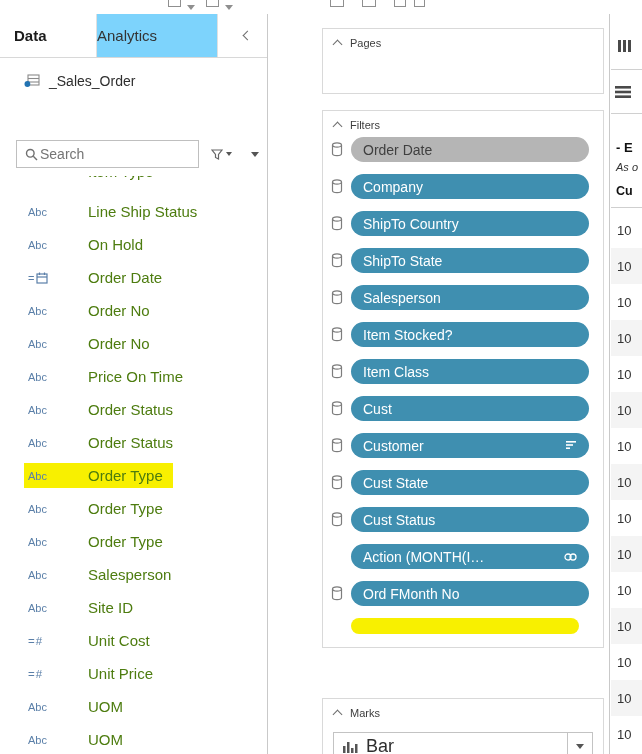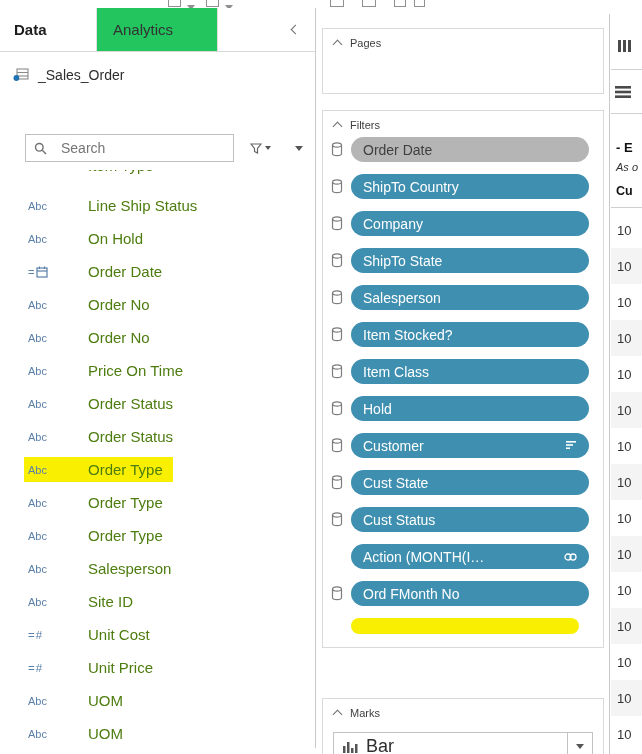--- a/index.html
+++ b/index.html
@@ -5,34 +5,34 @@
   * { margin:0; padding:0; box-sizing:border-box; }
   html,body { width:642px; height:754px; background:#fff; font-family:"Liberation Sans", sans-serif; overflow:hidden; }
   .root { position:relative; width:642px; height:754px; background:#fff; overflow:hidden; }
 
   
   .topbar { position:absolute; top:0; left:0; width:642px; height:14px; overflow:hidden; }
   .tbfrag { position:absolute; border:1.6px solid #8f8f8f; border-top:none; background:#fff; }
   .tbcaret { position:absolute; width:0; height:0; border-left:4px solid transparent; border-right:4px solid transparent; border-top:5px solid #8f8f8f; top:5px; }
 
   
-  .left-panel { position:absolute; left:0; top:8px; width:316px; height:740px; border-right:1px solid #c9c9c9; background:#fff; overflow:hidden; }
+  .left-panel { position:absolute; left:0; top:14px; width:268px; height:740px; border-right:1px solid #c9c9c9; background:#fff; overflow:hidden; }
   .tabs { position:absolute; top:0; left:0; width:100%; height:44px; display:flex; align-items:center; border-bottom:1px solid #d8d8d8; }
   .tab-data { width:96px; padding-left:14px; font-size:15px; font-weight:bold; color:#1c1c1c; height:100%; display:flex; align-items:center; background:#fff; }
-  .tab-analytics { width:122px; padding-left:16px; font-size:15px; color:#333; height:100%; display:flex; align-items:center; background:#22c55e; border-left:1px solid #e0e0e0; border-right:1px solid #e0e0e0; }
+  .tab-analytics { width:122px; padding-left:0; font-size:15px; color:#333; height:100%; display:flex; align-items:center; background:#7dd3fc; border-left:1px solid #e0e0e0; border-right:1px solid #e0e0e0; }
   .tabs-collapse { margin-left:auto; margin-right:16px; display:flex; align-items:center; }
   .chev { width:7px; height:7px; border-left:1.8px solid #6d6d6d; border-top:1.8px solid #6d6d6d; display:inline-block; }
   .chev-up { transform:rotate(45deg); margin-top:2px; }
   .chev-left { transform:rotate(-45deg); }
 
-  .datasource { position:absolute; top:44px; left:0; width:100%; height:46px; display:flex; align-items:center; padding-left:13px; gap:9px; }
+  .datasource { position:absolute; top:44px; left:0; width:100%; height:46px; display:flex; align-items:center; padding-left:24px; gap:9px; }
   .ds-name { font-size:14px; color:#2e2e2e; }
 
   .search-row { position:absolute; top:126px; left:0; width:100%; height:28px; display:flex; align-items:center; }
-  .search-box { margin-left:25px; width:214px; height:28px; border:1px solid #bfbfbf; display:flex; align-items:center; padding:9px 8px; gap:14px; background:#fff; }
+  .search-box { margin-left:16px; width:214px; height:28px; border:1px solid #bfbfbf; display:flex; align-items:center; padding:9px 8px; gap:2px; background:#fff; }
   .search-box input { border:none; outline:none; font-size:14px; color:#333; width:150px; font-family:"Liberation Sans", sans-serif; background:transparent; }
   .search-box input::placeholder { color:#757575; }
   .fbtn { width:32px; height:28px; display:flex; align-items:center; justify-content:center; gap:3px; }
   .tri-down { width:0; height:0; border-left:4px solid transparent; border-right:4px solid transparent; border-top:5px solid #555; }
   .tri-down.sm { border-left-width:3px; border-right-width:3px; border-top-width:4px; }
 
   .fields { position:absolute; top:162px; left:0; width:100%; bottom:0; overflow:hidden; }
   .frow { height:33px; display:flex; align-items:center; padding-left:28px; }
   .frow.partial { height:19px; overflow:hidden; padding-left:0; position:relative; }
   .partial-inner { display:flex; align-items:center; height:33px; transform:translateY(-14px); padding-left:28px; }
@@ -299,44 +299,44 @@
       </div>
 
       <div class="prow">
         <span class="dbslot">
             <svg width="12" height="15" viewBox="0 0 12 15">
               <ellipse cx="6" cy="3" rx="4.5" ry="2.2" fill="none" stroke="#7d7d7d" stroke-width="1.2"></ellipse>
               <path d="M1.5 3 L1.5 11.5 A4.5 2.2 0 0 0 10.5 11.5 L10.5 3" fill="none" stroke="#7d7d7d" stroke-width="1.2"></path>
             </svg>
           </span>
         <div class="pill">
+            <span>Company</span>
+          </div>
+      </div>
+
+      <div class="prow">
+        <span class="dbslot">
+            <svg width="12" height="15" viewBox="0 0 12 15">
+              <ellipse cx="6" cy="3" rx="4.5" ry="2.2" fill="none" stroke="#7d7d7d" stroke-width="1.2"></ellipse>
+              <path d="M1.5 3 L1.5 11.5 A4.5 2.2 0 0 0 10.5 11.5 L10.5 3" fill="none" stroke="#7d7d7d" stroke-width="1.2"></path>
+            </svg>
+          </span>
+        <div class="pill">
             <span>ShipTo Country</span>
           </div>
       </div>
 
       <div class="prow">
         <span class="dbslot">
             <svg width="12" height="15" viewBox="0 0 12 15">
               <ellipse cx="6" cy="3" rx="4.5" ry="2.2" fill="none" stroke="#7d7d7d" stroke-width="1.2"></ellipse>
               <path d="M1.5 3 L1.5 11.5 A4.5 2.2 0 0 0 10.5 11.5 L10.5 3" fill="none" stroke="#7d7d7d" stroke-width="1.2"></path>
             </svg>
           </span>
         <div class="pill">
-            <span>Company</span>
-          </div>
-      </div>
-
-      <div class="prow">
-        <span class="dbslot">
-            <svg width="12" height="15" viewBox="0 0 12 15">
-              <ellipse cx="6" cy="3" rx="4.5" ry="2.2" fill="none" stroke="#7d7d7d" stroke-width="1.2"></ellipse>
-              <path d="M1.5 3 L1.5 11.5 A4.5 2.2 0 0 0 10.5 11.5 L10.5 3" fill="none" stroke="#7d7d7d" stroke-width="1.2"></path>
-            </svg>
-          </span>
-        <div class="pill">
             <span>ShipTo State</span>
           </div>
       </div>
 
       <div class="prow">
         <span class="dbslot">
             <svg width="12" height="15" viewBox="0 0 12 15">
               <ellipse cx="6" cy="3" rx="4.5" ry="2.2" fill="none" stroke="#7d7d7d" stroke-width="1.2"></ellipse>
               <path d="M1.5 3 L1.5 11.5 A4.5 2.2 0 0 0 10.5 11.5 L10.5 3" fill="none" stroke="#7d7d7d" stroke-width="1.2"></path>
             </svg>
@@ -371,21 +371,21 @@
       </div>
 
       <div class="prow">
         <span class="dbslot">
             <svg width="12" height="15" viewBox="0 0 12 15">
               <ellipse cx="6" cy="3" rx="4.5" ry="2.2" fill="none" stroke="#7d7d7d" stroke-width="1.2"></ellipse>
               <path d="M1.5 3 L1.5 11.5 A4.5 2.2 0 0 0 10.5 11.5 L10.5 3" fill="none" stroke="#7d7d7d" stroke-width="1.2"></path>
             </svg>
           </span>
         <div class="pill">
-            <span>Hold</span>
+            <span>Cust</span>
           </div>
       </div>
 
       <div class="prow">
         <span class="dbslot">
             <svg width="12" height="15" viewBox="0 0 12 15">
               <ellipse cx="6" cy="3" rx="4.5" ry="2.2" fill="none" stroke="#7d7d7d" stroke-width="1.2"></ellipse>
               <path d="M1.5 3 L1.5 11.5 A4.5 2.2 0 0 0 10.5 11.5 L10.5 3" fill="none" stroke="#7d7d7d" stroke-width="1.2"></path>
             </svg>
           </span>

